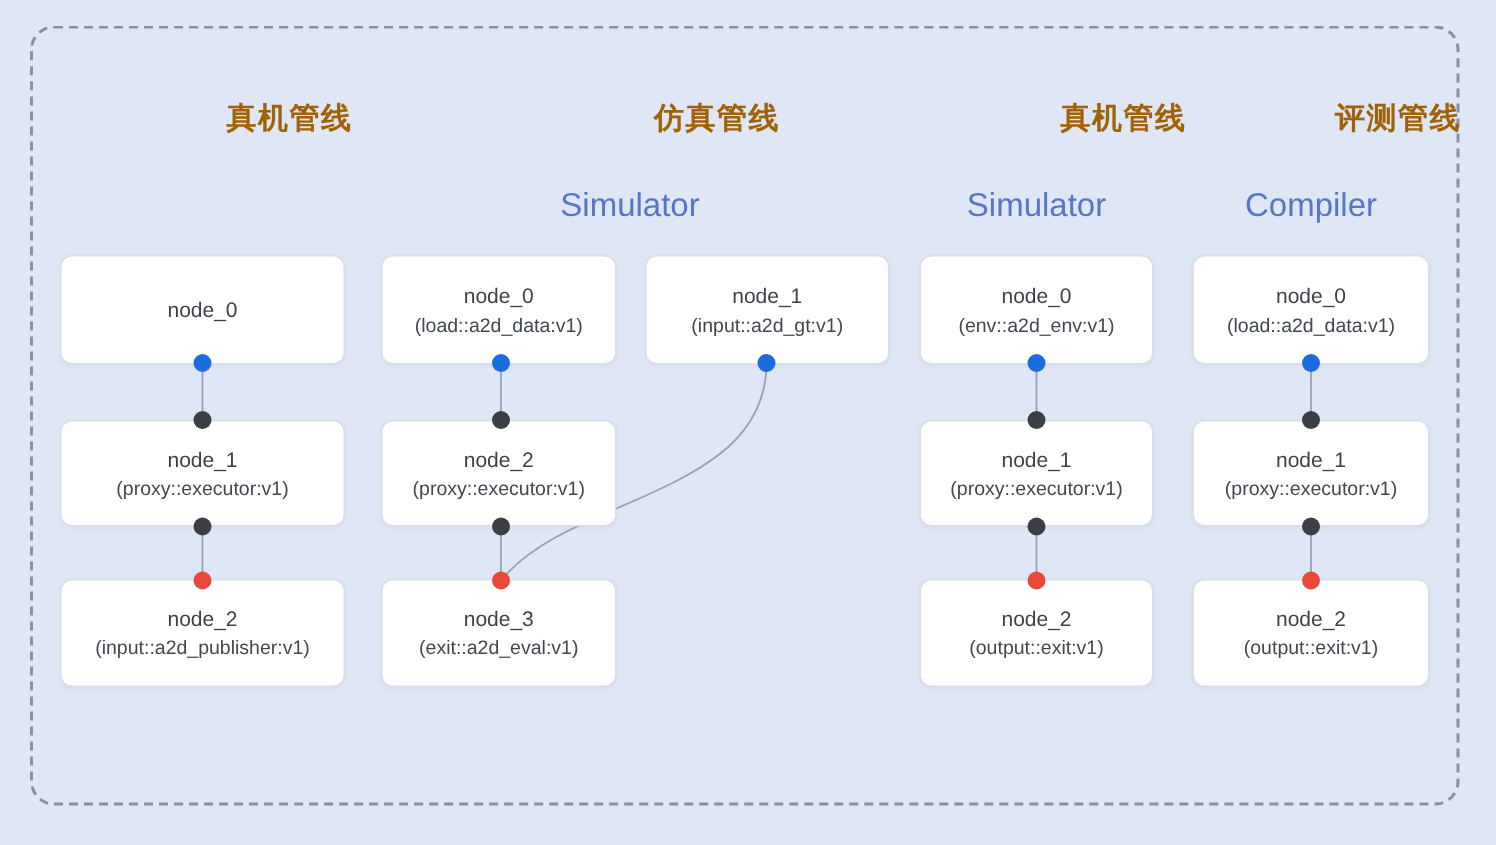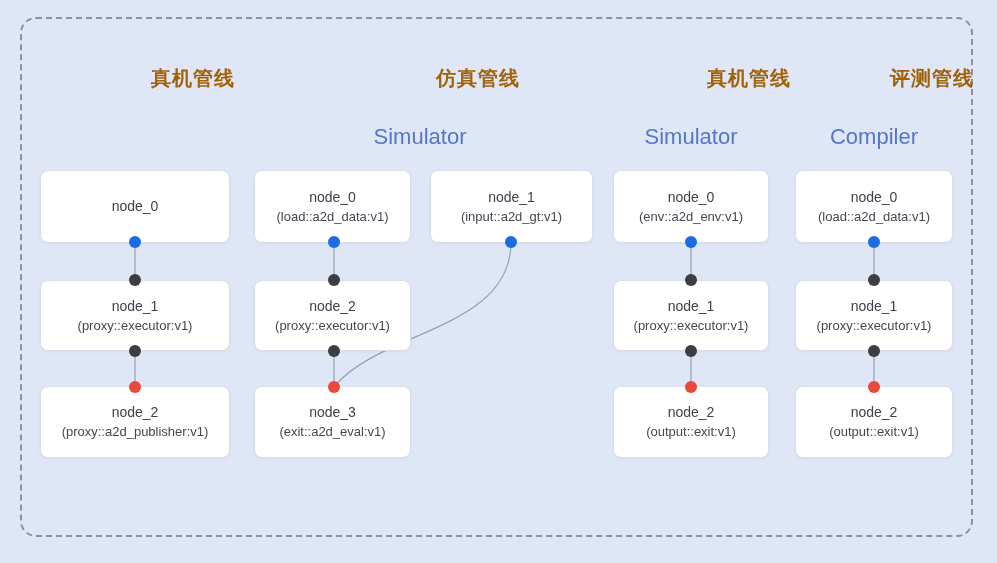--- a/index.html
+++ b/index.html
@@ -119,21 +119,21 @@
 
   <div class="node" style="left:40px; top:170px; width:190px; height:73px;">
     <div class="node-name">node_0</div>
   </div>
   <div class="node" style="left:40px; top:280px; width:190px; height:71px;">
     <div class="node-name">node_1</div>
     <div class="node-type">(proxy::executor:v1)</div>
   </div>
   <div class="node" style="left:40px; top:386px; width:190px; height:72px;">
     <div class="node-name">node_2</div>
-    <div class="node-type">(proxy::a2d_publisher:v1)</div>
+    <div class="node-type">(input::a2d_publisher:v1)</div>
   </div>
 
   <div class="node" style="left:254px; top:170px; width:157px; height:73px;">
     <div class="node-name">node_0</div>
     <div class="node-type">(load::a2d_data:v1)</div>
   </div>
   <div class="node" style="left:430px; top:170px; width:163px; height:73px;">
     <div class="node-name">node_1</div>
     <div class="node-type">(input::a2d_gt:v1)</div>
   </div>

